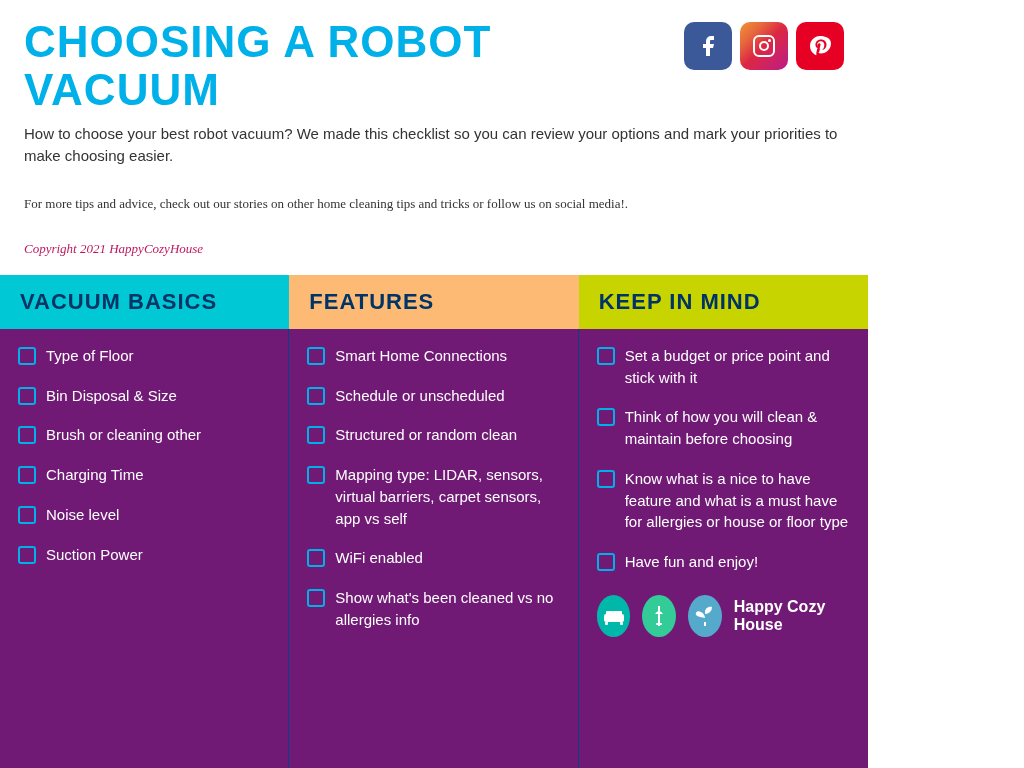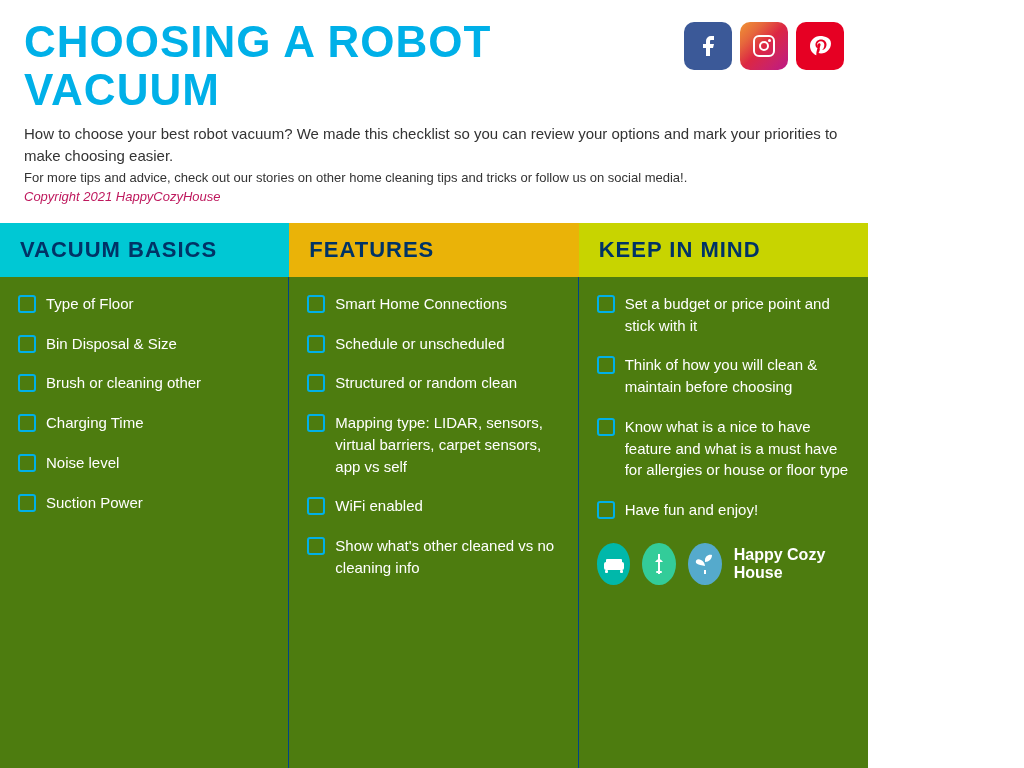--- a/index.html
+++ b/index.html
@@ -66,22 +66,23 @@
     .subtitle {
       font-size: 15px;
       color: #333;
       margin-top: 8px;
       line-height: 1.5;
     }
 
     .tips-text {
       font-size: 13px;
       color: #333;
-      margin-top: 0;
+      margin-top: 26px;
       line-height: 1.5;
+      font-family: Liberation Serif, serif;
     }
 
     .copyright {
       font-style: italic;
       font-size: 13px;
       color: #be185d;
     }
 
     
     .columns-header {
@@ -93,32 +94,32 @@
       padding: 14px 20px;
       font-size: 22px;
       font-weight: 900;
       text-transform: uppercase;
       letter-spacing: 1px;
       color: #003366;
       margin-top: 6px;
     }
 
     .col-header.basics { background: #00c8d4; }
-    .col-header.features { background: #eab308; }
+    .col-header.features { background: #fdba74; }
     .col-header.keep { background: #c8d400; }
 
     .columns-body {
       display: grid;
       grid-template-columns: 1fr 1fr 1fr;
       flex: 1;
       background: #003366;
     }
 
     .col-body {
-      background: #4d7c0f;
+      background: #701a75;
       padding: 16px 18px;
       border-right: 1px solid #004488;
     }
 
     .col-body:last-child { border-right: none; }
 
     .checklist-item {
       display: flex;
       align-items: flex-start;
       gap: 10px;
@@ -259,21 +260,21 @@
         <div class="checklist-item">
           <div class="checkbox"></div>
           <span class="item-text">Mapping type: LIDAR, sensors, virtual barriers, carpet sensors, app vs self</span>
         </div>
         <div class="checklist-item">
           <div class="checkbox"></div>
           <span class="item-text">WiFi enabled</span>
         </div>
         <div class="checklist-item">
           <div class="checkbox"></div>
-          <span class="item-text">Show what's other cleaned vs no cleaning info</span>
+          <span class="item-text">Show what's been cleaned vs no allergies info</span>
         </div>
       </div>
 
     <div class="col-body" id="keep-col">
     <div class="checklist-item">
           <div class="checkbox"></div>
           <span class="item-text">Set a budget or price point and stick with it</span>
         </div>
         <div class="checklist-item">
           <div class="checkbox"></div>

